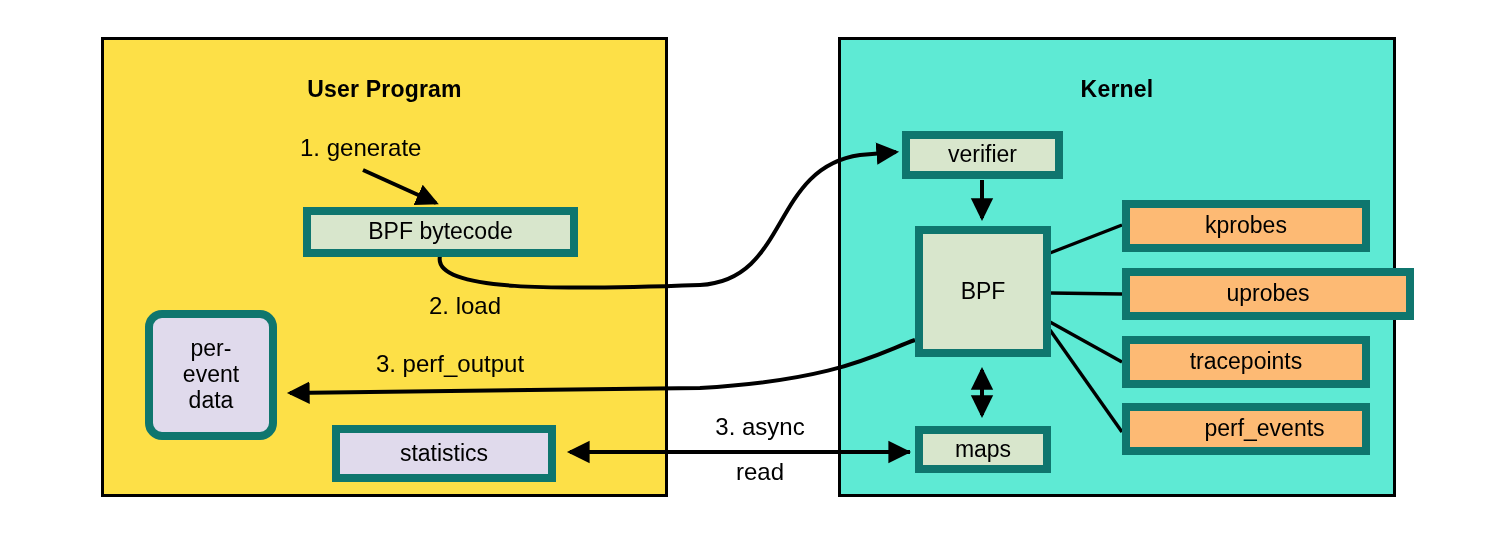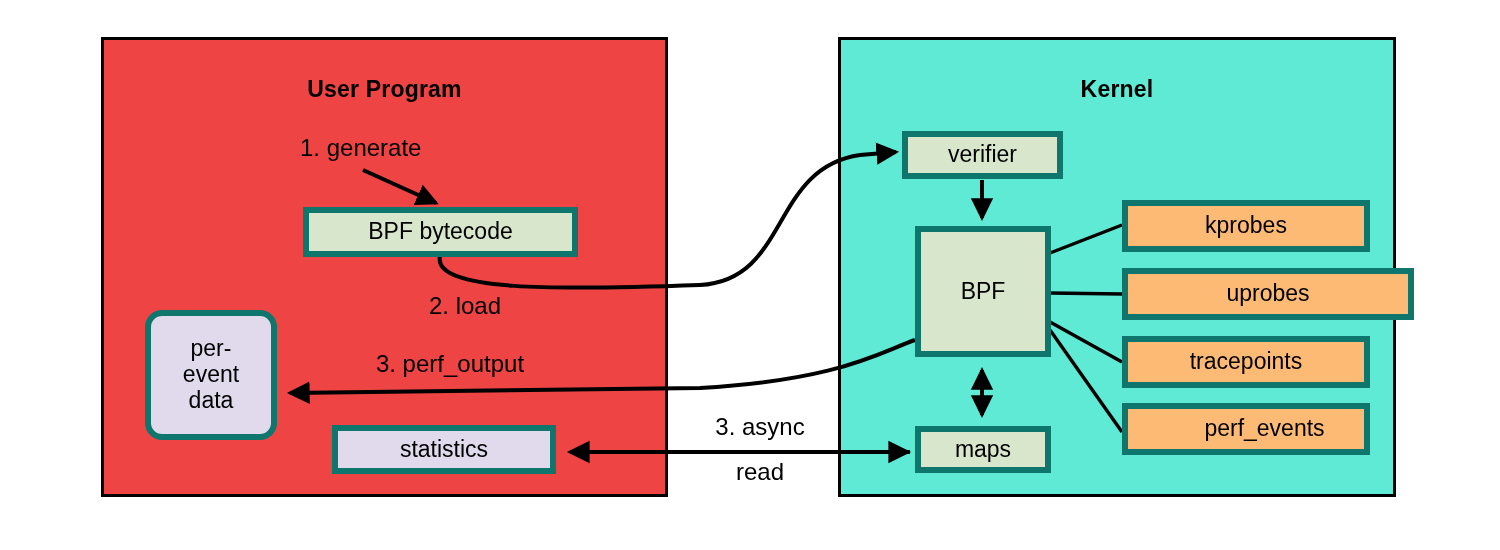--- a/index.html
+++ b/index.html
@@ -20,42 +20,42 @@
   .panel {
     position: absolute;
     border: 3px solid #000000;
     box-sizing: border-box;
   }
   #user-panel {
     left: 101px;
     top: 37px;
     width: 567px;
     height: 460px;
-    background: #ef4444;
+    background: #fde047;
   }
   #kernel-panel {
     left: 838px;
     top: 37px;
     width: 558px;
     height: 460px;
     background: #5eead4;
   }
   .panel-title {
     position: absolute;
     left: 0;
     right: 0;
     text-align: center;
     font-weight: bold;
     font-size: 23px;
     color: #000000;
     letter-spacing: 0.2px;
   }
   .node {
     position: absolute;
-    border: 6px solid #0f766e;
+    border: 8px solid #0f766e;
     box-sizing: border-box;
     display: flex;
     align-items: center;
     justify-content: center;
     text-align: center;
     font-size: 23px;
     line-height: 1.12;
     color: #000000;
   }
   .node-green { background: #d8e6cc; }
@@ -132,21 +132,21 @@
   <div class="node node-green" style="left:303px; top:207px; width:275px; height:50px;">
     <span>BPF bytecode</span>
   </div>
 
   <div class="node node-purple" style="left:145px; top:310px; width:132px; height:130px;border-radius:17px;">
     <span style="white-space: pre-line;">per-
 event
 data</span>
   </div>
 
-  <div class="node node-purple" style="left:332px; top:425px; width:224px; height:49px;align-items:center;">
+  <div class="node node-purple" style="left:332px; top:425px; width:224px; height:57px;align-items:center;">
     <span>statistics</span>
   </div>
 
   <div class="node node-green" style="left:902px; top:131px; width:161px; height:48px;">
     <span>verifier</span>
   </div>
 
   <div class="node node-green" style="left:915px; top:226px; width:136px; height:131px;">
     <span>BPF</span>
   </div>

